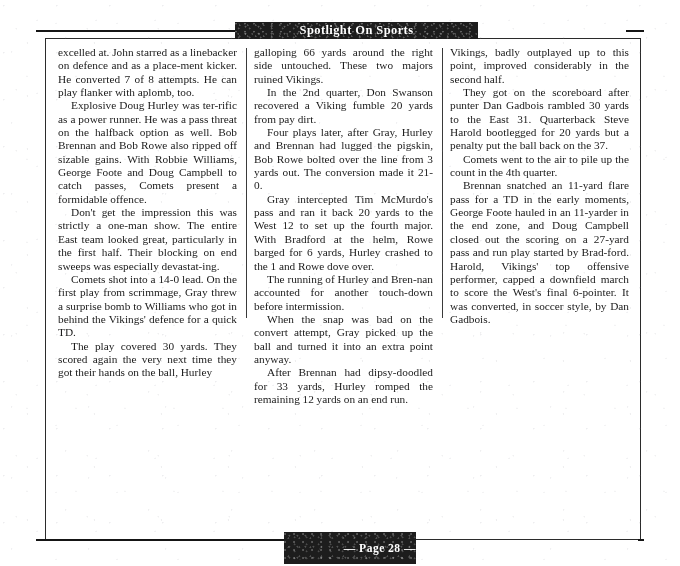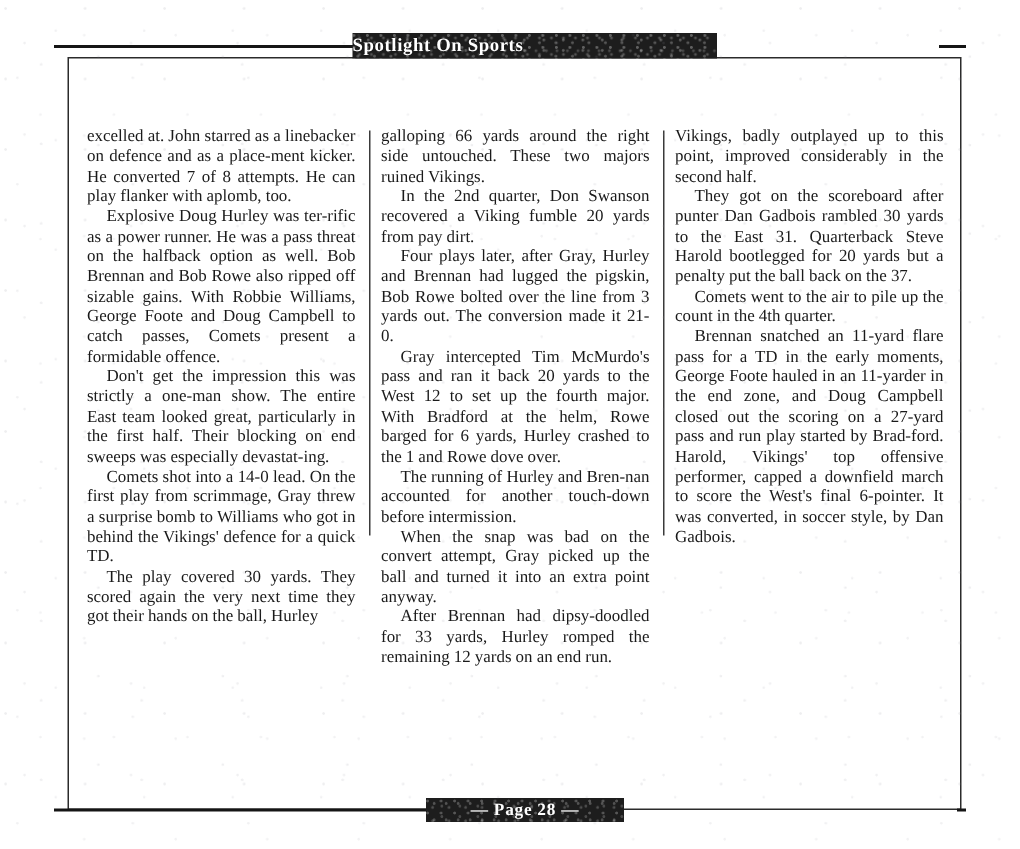--- a/index.html
+++ b/index.html
@@ -64,21 +64,21 @@
     background-color: #1d1d1d;
     background-image:
       radial-gradient(circle at 10% 20%, rgba(255,255,255,0.30) 0.7px, transparent 1.2px),
       radial-gradient(circle at 33% 72%, rgba(255,255,255,0.26) 0.7px, transparent 1.2px),
       radial-gradient(circle at 58% 30%, rgba(255,255,255,0.24) 0.7px, transparent 1.2px),
       radial-gradient(circle at 81% 66%, rgba(255,255,255,0.28) 0.7px, transparent 1.2px),
       radial-gradient(circle at 47% 91%, rgba(255,255,255,0.20) 0.7px, transparent 1.2px);
     background-size: 9px 8px, 11px 9px, 8px 11px, 13px 7px, 7px 13px;
     display: flex;
     align-items: center;
-    justify-content: flex-start;
+    justify-content: center;
   }
   .banner-title {
     color: #ffffff;
     font-size: 12.5px;
     font-weight: bold;
     letter-spacing: 0.4px;
     font-family: "Liberation Serif", "DejaVu Serif", serif;
     text-shadow: 0 0 1px rgba(0,0,0,0.9);
     white-space: nowrap;
   }
@@ -96,21 +96,20 @@
   }
 
   .columns {
     position: absolute;
     left: 58px;
     top: 46px;
     width: 572px;
     height: 390px;
     display: flex;
     z-index: 4;
-    margin-top: 39px;
   }
   .col {
     width: 179px;
     position: relative;
     box-sizing: border-box;
   }
   .col-gap {
     width: 17px;
     position: relative;
   }
@@ -155,31 +154,31 @@
     background: #151515;
   }
   .footer .frule-left  { left: 0;  width: 249px; }
   .footer .frule-right { right: 0; width: 6px;   }
 
   .footer-badge {
     position: absolute;
     left: 248px;
     top: 0;
     width: 132px;
-    height: 16px;
+    height: 32px;
     background-color: #1d1d1d;
     background-image:
       radial-gradient(circle at 12% 25%, rgba(255,255,255,0.26) 0.7px, transparent 1.2px),
       radial-gradient(circle at 40% 70%, rgba(255,255,255,0.22) 0.7px, transparent 1.2px),
       radial-gradient(circle at 68% 33%, rgba(255,255,255,0.24) 0.7px, transparent 1.2px),
       radial-gradient(circle at 88% 77%, rgba(255,255,255,0.20) 0.7px, transparent 1.2px);
     background-size: 9px 8px, 11px 9px, 8px 11px, 12px 7px;
     display: flex;
     align-items: center;
-    justify-content: center;
+    justify-content: flex-end;
   }
   .footer-label {
     color: #ffffff;
     font-size: 11.5px;
     font-weight: bold;
     letter-spacing: 0.5px;
     white-space: nowrap;
   }
 </style>
 </head>

